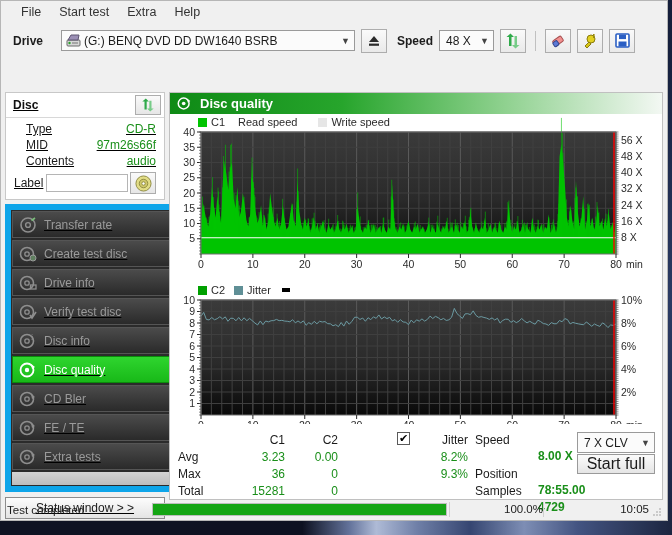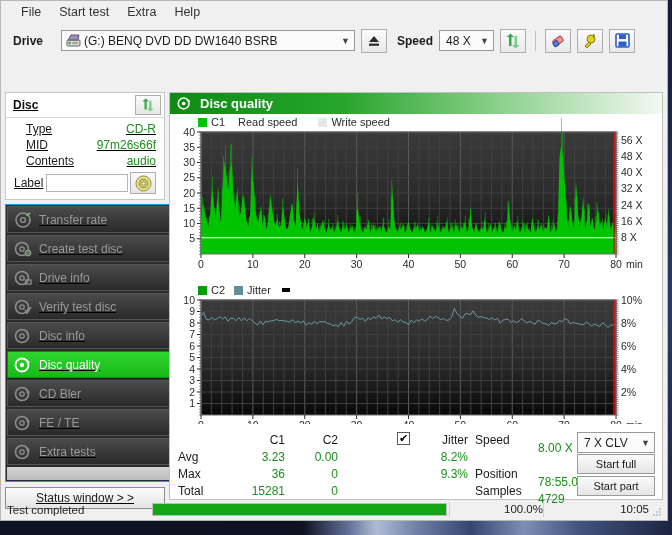--- a/index.html
+++ b/index.html
@@ -54,21 +54,21 @@
      display:flex;align-items:center;justify-content:center;box-sizing:border-box;}
   .disc-rows{padding:4px 8px 5px 8px;}
   .drow{display:flex;justify-content:space-between;align-items:flex-start;height:16px;margin-left:12px;}
   .dk{font-size:12px;color:#1b1b1b;}
   .dv{font-size:12px;color:#1a8f1a;}
   .labelrow{display:flex;align-items:center;justify-content:space-between;margin-top:2px;height:22px;}
   .label-input{width:82px;height:18px;border:1px solid #b5b5b5;background:#fff;box-sizing:border-box;}
   .cd-btn{width:26px;height:22px;border:1px solid #adadad;background:linear-gradient(#fafafa,#e6e6e6);
      display:flex;align-items:center;justify-content:center;box-sizing:border-box;}
 
-  .navlist{margin-top:4px;width:184px;background:#2b2b2b;border:1px solid #0ea5e9;box-sizing:border-box;padding:1px;}
+  .navlist{margin-top:4px;width:184px;background:#2b2b2b;border:6px solid #0ea5e9;box-sizing:border-box;padding:1px;}
   .nav{height:27px;margin-bottom:2px;display:flex;align-items:center;padding-left:6px;box-sizing:border-box;
      background:linear-gradient(#4b4b4b,#2a2a2a);border:1px solid #555;color:#9a9a9a;font-size:12px;}
   .nav .ni{width:18px;height:18px;margin-right:7px;flex:0 0 auto;}
   .nav.active{background:linear-gradient(#2fd52f,#18b918);border:1px solid #0c8a0c;color:#ffffff;}
   .navfoot{height:13px;background:linear-gradient(#d4d4d4,#bdbdbd);margin-bottom:0;}
   .statusbtn{margin-top:5px;width:160px;height:22px;border:1px solid #8c8c8c;background:linear-gradient(#fcfcfc,#e4e4e4);
      display:flex;align-items:center;justify-content:center;font-size:12px;color:#1b1b1b;box-sizing:border-box;}
 
   
   .right{position:absolute;left:168px;right:4px;top:2px;bottom:46px;border:1px solid #c0c0c0;background:#fff;box-sizing:border-box;}
@@ -82,21 +82,21 @@
   .legend .sw{width:9px;height:9px;display:inline-block;}
   .legend .gp{display:flex;align-items:center;gap:4px;}
 
   
   .stats{position:absolute;left:168px;right:4px;bottom:20px;height:72px;border:1px solid #c0c0c0;border-top:none;
      background:#fff;box-sizing:border-box;font-size:12px;color:#1b1b1b;}
   .st-col{position:absolute;}
   .green{color:#1a8f1a;}
   .cellrow{height:17px;line-height:17px;}
   .rbtn{border:1px solid #9a9a9a;background:linear-gradient(#fbfbfb,#e5e5e5);display:flex;align-items:center;
-     justify-content:center;font-size:11px;color:#1b1b1b;box-sizing:border-box;}
+     justify-content:center;font-size:16px;color:#1b1b1b;box-sizing:border-box;}
   .cbx{width:13px;height:13px;border:1px solid #5a5a5a;background:#fff;display:flex;align-items:center;
      justify-content:center;box-sizing:border-box;font-size:11px;color:#000;line-height:1;}
 
   
   .statusbar{position:absolute;left:4px;right:4px;bottom:2px;height:17px;display:flex;align-items:center;
      font-size:11.5px;color:#1b1b1b;}
   .sb-text{width:145px;padding-left:2px;}
   .sb-prog{width:295px;height:13px;border:1px solid #bdbdbd;background:#fff;box-sizing:border-box;position:relative;}
   .sb-prog .fill{position:absolute;left:0;top:0;bottom:0;background:#14a514;}
   .sb-pct{width:85px;text-align:right;padding-left:8px;border-left:1px solid #d0d0d0;margin-left:2px;height:15px;line-height:15px;}
@@ -802,33 +802,32 @@
         <div class="cellrow">Jitter</div>
         <div class="cellrow green">8.2%</div>
         <div class="cellrow green">9.3%</div>
       </div>
       <div class="st-col" style="left:305px;top:4px;">
         <div class="cellrow">Speed</div>
         <div class="cellrow" style="height:17px;">&nbsp;</div>
         <div class="cellrow">Position</div>
         <div class="cellrow">Samples</div>
       </div>
-      <div class="st-col" style="left:368px;top:12px;">
+      <div class="st-col" style="left:368px;top:20px;font-weight:bold;">
         <div class="cellrow green">8.00 X</div>
         <div class="cellrow" style="height:17px;">&nbsp;</div>
         <div class="cellrow green">78:55.00</div>
         <div class="cellrow green">4729</div>
       </div>
 
       <div class="combo" style="position:absolute;right:7px;top:4px;width:78px;">
         <span style="padding-left:2px;">7 X CLV</span>
         <span class="arrow">▼</span>
       </div>
       <div class="rbtn" style="position:absolute;right:7px;top:26px;width:78px;height:20px;">Start full</div>
-      <div class="rbtn" style="position:absolute;right:7px;top:48px;width:78px;height:20px;">Start part</div>
     </div>
 
     <div class="statusbar">
       <div class="sb-text">Test completed</div>
       <div class="sb-prog">
         <div class="fill" id="prog-fill" style="width: 100%;"></div>
       </div>
       <div class="sb-pct">100.0%</div>
       <div class="sb-time">10:05</div>
       <span class="grip">

